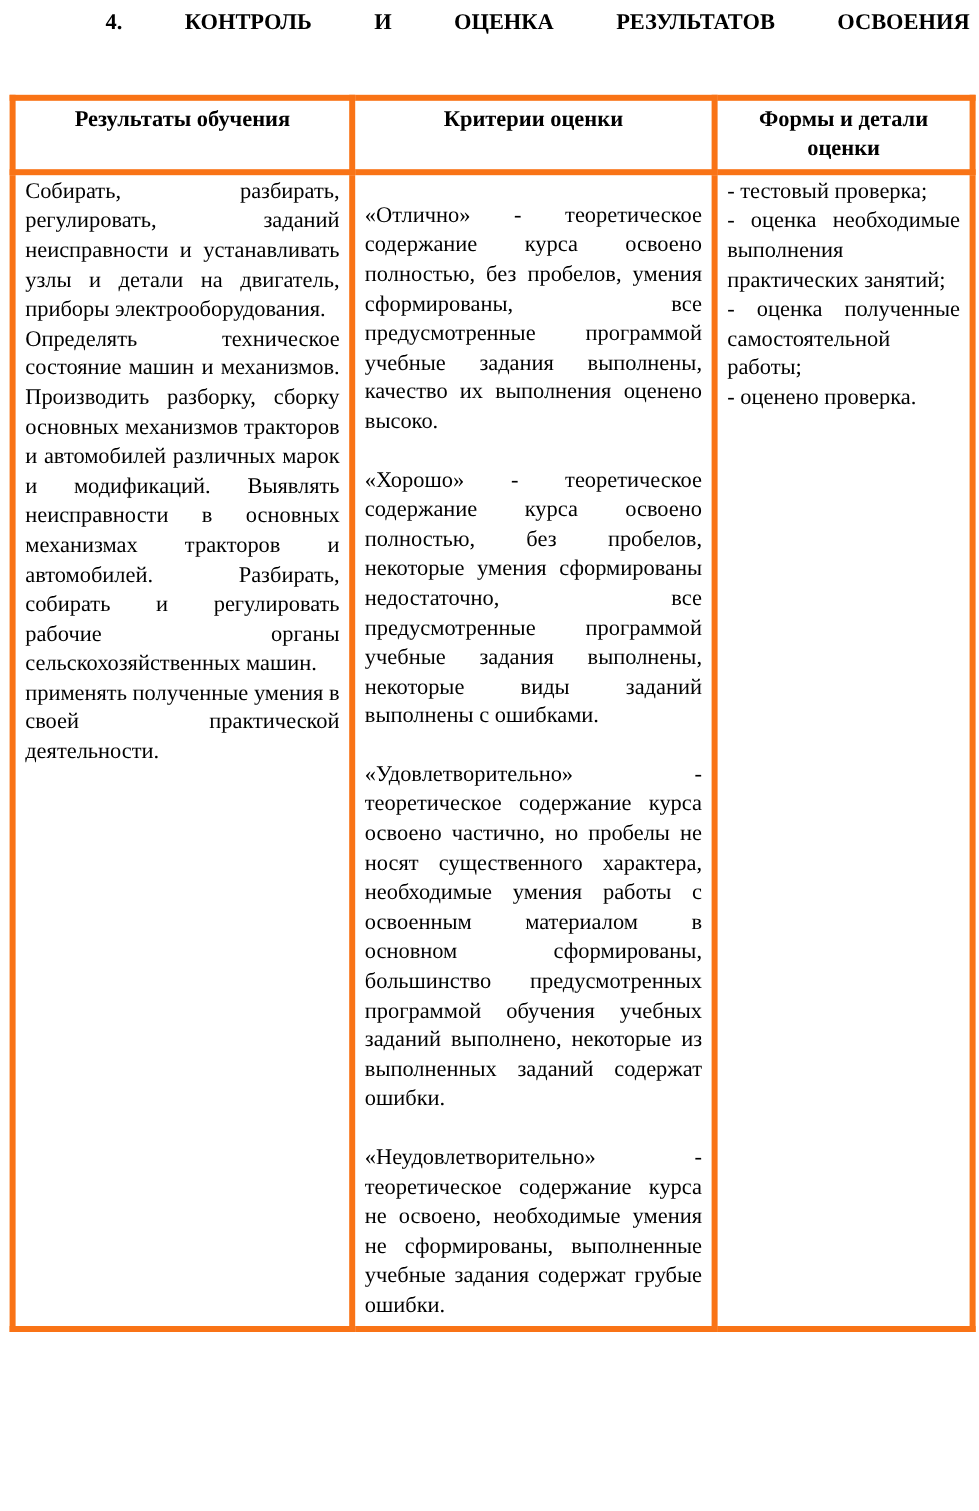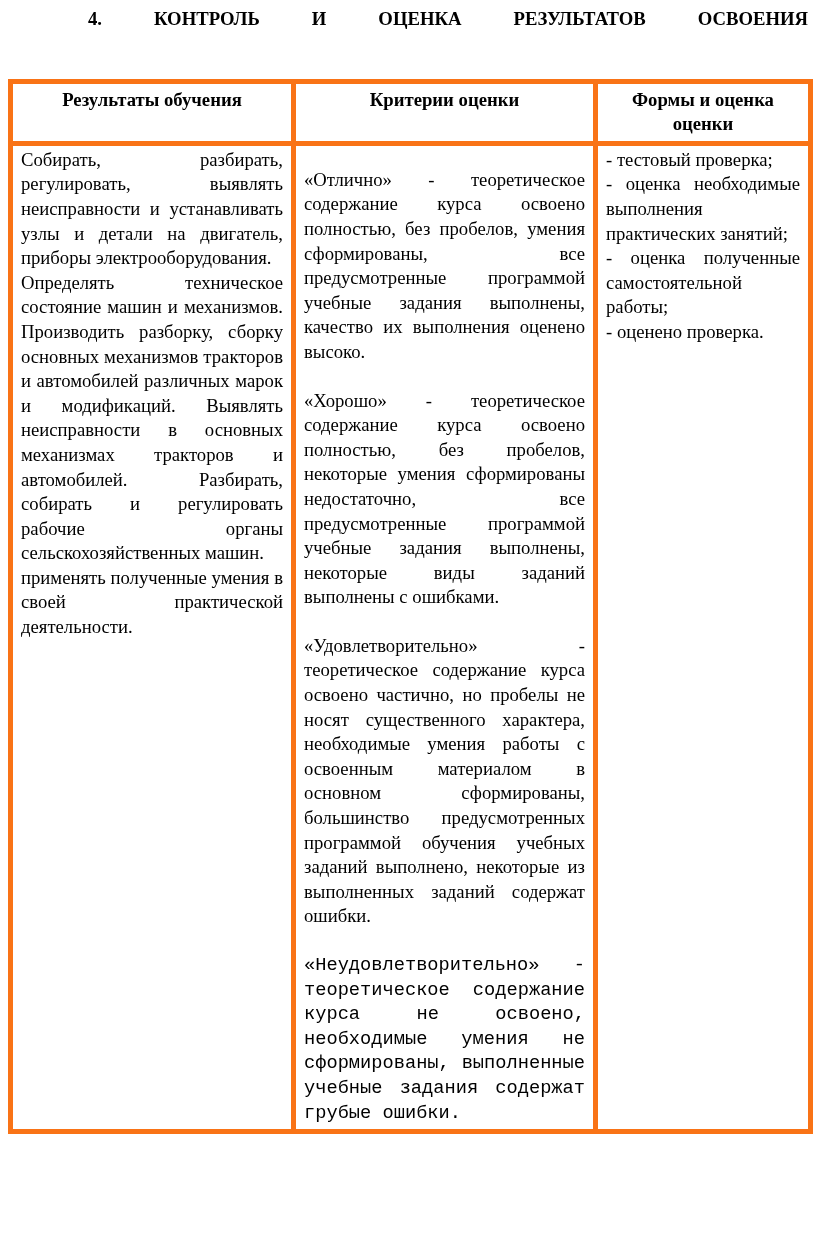--- a/index.html
+++ b/index.html
@@ -45,48 +45,48 @@
     text-align: center;
     padding-top: 4px;
   }
   .cell p {
     text-align: justify;
     margin: 0;
     hyphens: none;
   }
   .col-criteria p { margin-bottom: 24px; }
   .col-criteria p:first-child { margin-top: 20px; }
-  .col-criteria p:last-child { margin-bottom: 0; font-family: Liberation Mono, monospace; }
+  .col-criteria p:last-child { margin-bottom: 0; }
 </style>
 </head>
 <body>
 
 <div class="page">
 
   <div class="heading">
     <div class="h-line1"><span>4.</span> <span>КОНТРОЛЬ И ОЦЕНКА РЕЗУЛЬТАТОВ ОСВОЕНИЯ</span></div>
   </div>
 
   <table class="doc-table">
     <colgroup>
       <col style="width:283px">
       <col style="width:302px">
       <col style="width:215px">
     </colgroup>
     <thead>
       <tr>
         <th>Результаты обучения</th>
         <th>Критерии оценки</th>
-        <th>Формы и оценка оценки</th>
+        <th>Формы и детали оценки</th>
       </tr>
     </thead>
     <tbody>
       <tr>
         <td class="cell col-results">
-          <p>Собирать, разбирать, регулировать, выявлять неисправности и устанавливать узлы и детали на двигатель, приборы электрооборудования.</p>
+          <p>Собирать, разбирать, регулировать, заданий неисправности и устанавливать узлы и детали на двигатель, приборы электрооборудования.</p>
           <p>Определять техническое состояние машин и механизмов. Производить разборку, сборку основных механизмов тракторов и автомобилей различных марок и модификаций. Выявлять неисправности в основных механизмах тракторов и автомобилей. Разбирать, собирать и регулировать рабочие органы сельскохозяйственных машин.</p>
           <p>применять полученные умения в своей практической деятельности.</p>
         </td>
         <td class="cell col-criteria">
           <p>«Отлично» - теоретическое содержание курса освоено полностью, без пробелов, умения сформированы, все предусмотренные программой учебные задания выполнены, качество их выполнения оценено высоко.</p>
           <p>«Хорошо» - теоретическое содержание курса освоено полностью, без пробелов, некоторые умения сформированы недостаточно, все предусмотренные программой учебные задания выполнены, некоторые виды заданий выполнены с ошибками.</p>
           <p>«Удовлетворительно» - теоретическое содержание курса освоено частично, но пробелы не носят существенного характера, необходимые умения работы с освоенным материалом в основном сформированы, большинство предусмотренных программой обучения учебных заданий выполнено, некоторые из выполненных заданий содержат ошибки.</p>
           <p>«Неудовлетворительно» - теоретическое содержание курса не освоено, необходимые умения не сформированы, выполненные учебные задания содержат грубые ошибки.</p>
         </td>
         <td class="cell col-methods">

